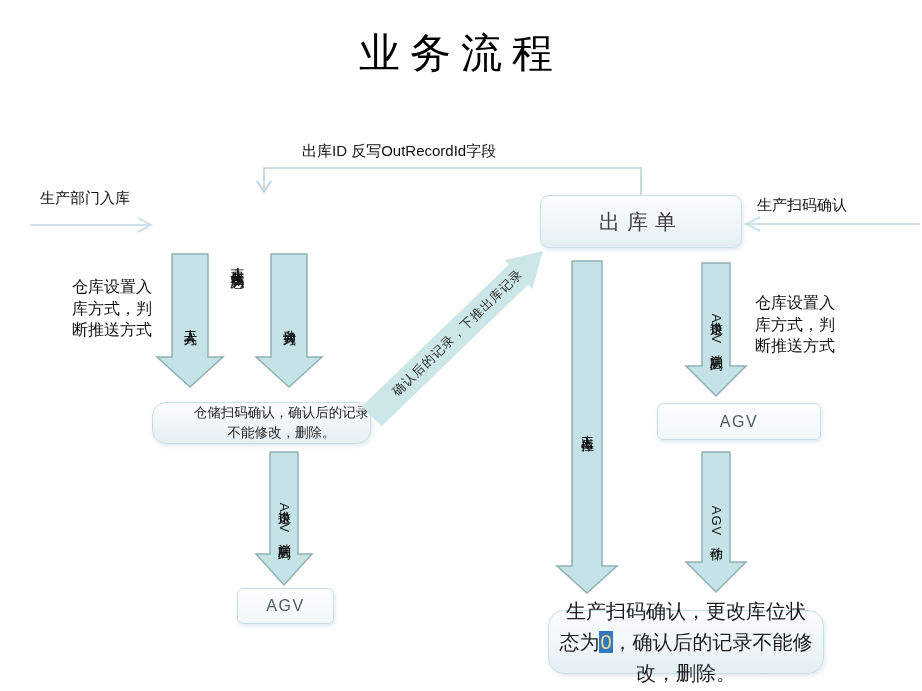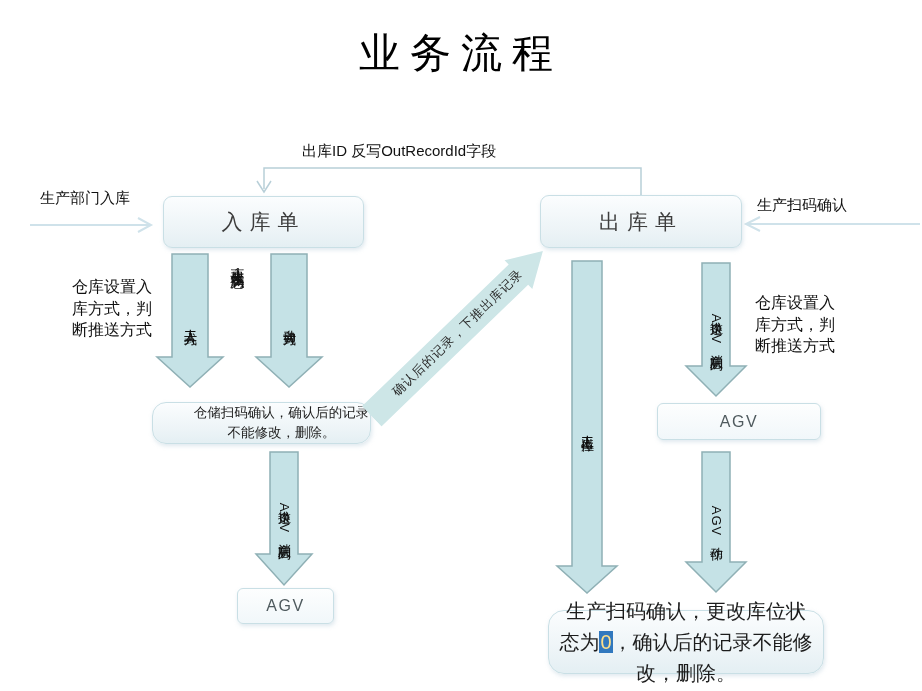--- a/index.html
+++ b/index.html
@@ -73,23 +73,20 @@
     <path d="M257 181 L264 192 L271 181" stroke="#b8cfd8" stroke-width="1.5"></path>
   </svg>
 
   <div class="label" style="left:302px; top:142px;">出库ID 反写OutRecordId字段</div>
   <div class="label" style="left:40px; top:189px;">生产部门入库</div>
   <div class="label" style="left:757px; top:196px;">生产扫码确认</div>
   <div class="note" style="left:72px; top:276px; width:80px;">仓库设置入库方式，判断推送方式</div>
   <div class="note" style="left:755px; top:292px; width:95px;">仓库设置入库方式，判断推送方式</div>
   <div class="vnote" style="left:229px; top:258px;">更改库位状态为1</div>
 
-  <div class="box box-order" style="left:163px; top:196px; width:201px; height:52px;">
-    <span>入库单</span>
-  </div>
   <div class="box box-order" style="left:540px; top:195px; width:202px; height:53px;justify-content:center;">
     <span>出库单</span>
   </div>
 
   <div class="varrow" style="left:156px; top:253px; width:68px; height:135px;">
     <svg viewBox="0 0 68 135" preserveAspectRatio="none">
       <polygon points="16,1 52,1 52,104 67,104 34,134 1,104 16,104"></polygon>
     </svg>
     <span class="vtext">人工方式</span>
   </div>

